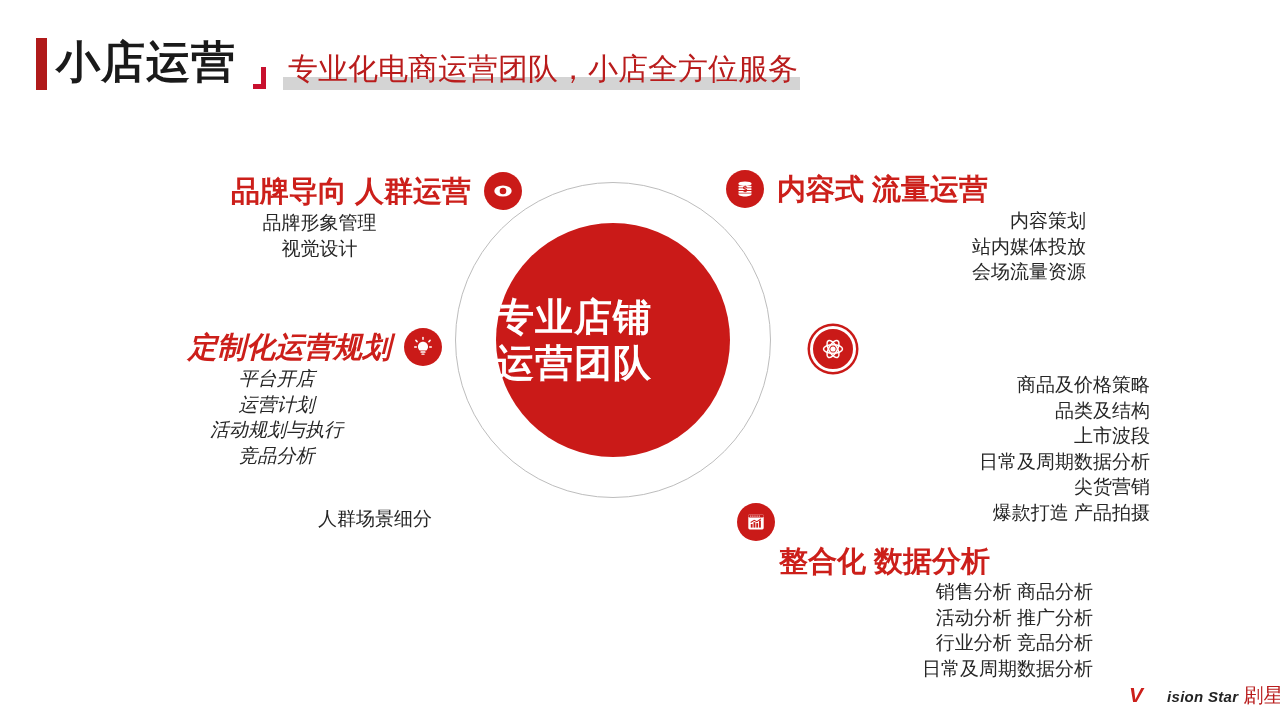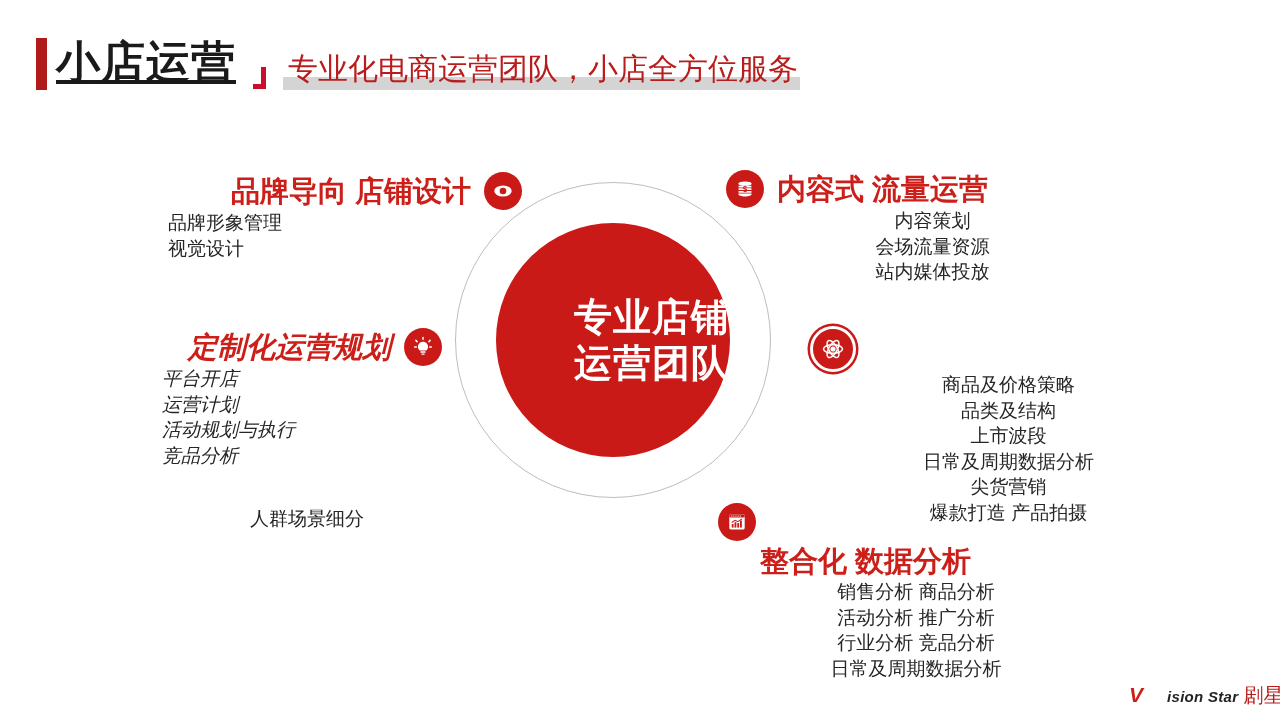--- a/index.html
+++ b/index.html
@@ -33,21 +33,20 @@
   #header-title {
     position: absolute;
     left: 56px;
     top: 33px;
     font-size: 44px;
     font-weight: bold;
     color: #1a1a1a;
     letter-spacing: 1px;
     line-height: 58px;
     white-space: nowrap;
-    text-decoration: underline;
   }
   #header-corner-bracket {
     position: absolute;
     left: 253px;
     top: 67px;
     width: 13px;
     height: 22px;
   }
   #header-corner-bracket .bk-v {
     position: absolute;
@@ -94,21 +93,21 @@
   #center-circle {
     position: absolute;
     left: 496px;
     top: 223px;
     width: 234px;
     height: 234px;
     border-radius: 50%;
     background: #ca1a18;
     display: flex;
     flex-direction: column;
-    align-items: flex-end;
+    align-items: flex-start;
     justify-content: center;
   }
   #center-circle .cc-line {
     color: #ffffff;
     font-size: 38px;
     font-weight: bold;
     line-height: 46px;
     letter-spacing: 1px;
     white-space: nowrap;
   }
@@ -131,22 +130,22 @@
     color: #cc1f1a;
     line-height: 36px;
     white-space: nowrap;
   }
   .node-subs {
     font-size: 19px;
     color: #262626;
     line-height: 25.5px;
     white-space: nowrap;
   }
-  .node-subs.ta-right { text-align: left; }
-  .node-subs.ta-left  { text-align: center; }
+  .node-subs.ta-right { text-align: center; }
+  .node-subs.ta-left  { text-align: right; }
 
   
   .icon-badge {
     width: 38px;
     height: 38px;
     border-radius: 50%;
     background: #ca1a18;
     display: inline-flex;
     align-items: center;
     justify-content: center;
@@ -161,21 +160,21 @@
   .icon-badge svg { display: block; }
   .gap-l { margin-left: 13px; }
   .gap-r { margin-right: 13px; }
 
   
   #node-brand        { left: 168px; top: 172px; width: 354px; }
   #node-content      { left: 726px; top: 170px; width: 360px; }
   #node-custom       { left: 162px; top: 328px; width: 280px; font-style: italic; }
   #node-goods        { left: 810px; top: 326px; width: 340px; }
   #node-crowd        { left: 250px; top: 506px; width: 302px; }
-  #node-data         { left: 714px; top: 503px; width: 360px; }
+  #node-data         { left: 733px; top: 503px; width: 360px; }
 
   
   #logo {
     position: absolute;
     left: 1129px;
     top: 684px;
     display: flex;
     align-items: baseline;
     white-space: nowrap;
   }
@@ -218,21 +217,21 @@
 </div>
 
 <div id="outer-ring"></div>
 <div id="center-circle">
   <div class="cc-line">专业店铺</div>
   <div class="cc-line">运营团队</div>
 </div>
 
 <div class="node" id="node-brand">
   <div class="node-head right-align">
-    <span class="node-title"><span>品牌导向</span> <span>店铺设计</span></span>
+    <span class="node-title"><span>品牌导向</span> <span>人群运营</span></span>
     <span class="icon-badge gap-l">
       <svg width="22" height="22" viewBox="0 0 24 24">
         <ellipse cx="12" cy="12" rx="9.5" ry="6" fill="#ffffff"></ellipse>
         <circle cx="12" cy="12" r="3.6" fill="#ca1a18"></circle>
       </svg>
     </span>
   </div>
   <div class="node-subs ta-right" style="padding-right:51px;">
     <div>品牌形象管理</div>
     <div>视觉设计</div>
@@ -248,22 +247,22 @@
         <rect x="4.8" y="11.3" width="14.4" height="1.9" rx="0.8" fill="#ffffff"></rect>
         <rect x="4.8" y="14.2" width="14.4" height="1.9" rx="0.8" fill="#ffffff"></rect>
         <path d="M4.8 16.9h14.4v0.6c0 1.5-3.2 2.7-7.2 2.7s-7.2-1.2-7.2-2.7z" fill="#ffffff"></path>
         <text x="12" y="15.2" font-size="9" font-weight="bold" fill="#ca1a18" text-anchor="middle" font-family="Liberation Sans, sans-serif">$</text>
       </svg>
     </span>
     <span class="node-title"><span>内容式</span> <span>流量运营</span></span>
   </div>
   <div class="node-subs ta-left" style="padding-left:53px;">
     <div>内容策划</div>
+    <div>站内媒体投放</div>
     <div>会场流量资源</div>
-    <div>站内媒体投放</div>
   </div>
 </div>
 
 <div class="node" id="node-custom">
   <div class="node-head right-align">
     <span class="node-title">定制化运营规划</span>
     <span class="icon-badge gap-l">
       <svg width="22" height="22" viewBox="0 0 24 24">
         <path d="M12 6.4c-3.1 0-5.5 2.4-5.5 5.3 0 2 1.1 3.3 2 4.2h7c0.9-0.9 2-2.2 2-4.2 0-2.9-2.4-5.3-5.5-5.3z" fill="#ffffff"></path>
         <rect x="9.2" y="16.7" width="5.6" height="1.6" rx="0.7" fill="#ffffff"></rect>

